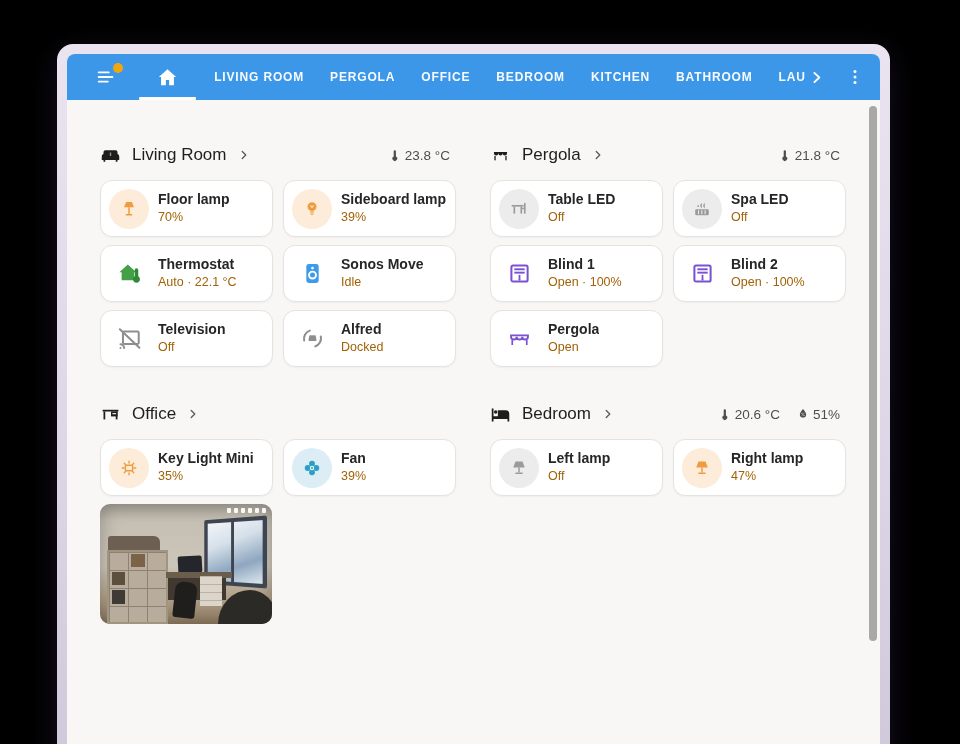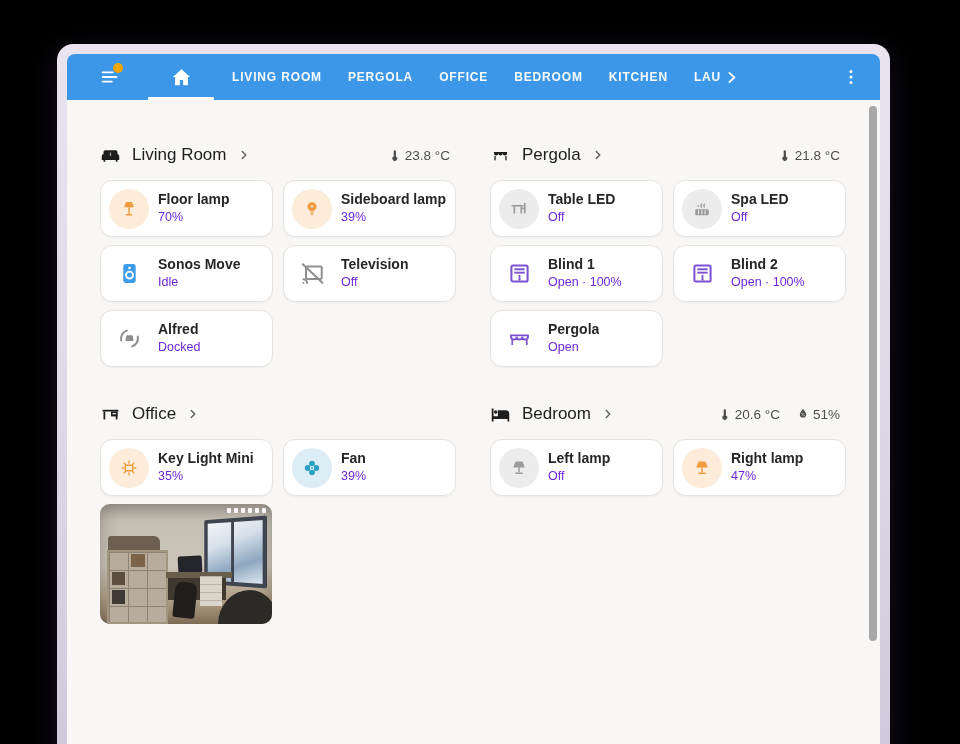--- a/index.html
+++ b/index.html
@@ -31,21 +31,21 @@
   .spacer{flex:1;}
   .sensors{display:flex;align-items:center;gap:16px;padding-right:6px;}
   .sensor{display:flex;align-items:flex-start;gap:3px;font-size:13.5px;color:#4e4e4e;}
   .cards{display:grid;grid-template-columns:173px 173px;gap:8px 10px;}
   .card{height:57px;box-sizing:border-box;background:#fff;border:1px solid #e5e3e0;border-radius:12px;
         display:flex;align-items:center;padding:0 6px 0 8px;gap:9px;box-shadow:0 1px 2px rgba(0,0,0,.04);cursor:pointer;}
   .chip{width:40px;height:40px;border-radius:50%;display:flex;align-items:center;justify-content:center;flex:none;}
   .chip.orange{background:#fcecd9;} .chip.gray{background:#ececec;} .chip.blue{background:#dcedf6;} .chip.none{background:transparent;}
   .cardtext{display:flex;flex-direction:column;gap:1px;min-width:0;}
   .cname{font-size:14px;font-weight:700;color:#262626;line-height:1.25;white-space:nowrap;overflow:hidden;}
-  .cstate{font-size:12.5px;color:#6d28d9;line-height:1.25;white-space:nowrap;}
+  .cstate{font-size:12.5px;color:#a16207;line-height:1.25;white-space:nowrap;}
   
   .cam{position:relative;width:172px;height:120px;margin-top:8px;border-radius:10px;overflow:hidden;cursor:pointer;
        background:linear-gradient(180deg,#aaa59b 0%,#c6c0b4 14%,#ccc5b9 52%,#b3a38b 76%,#8f7b62 100%);
        box-shadow:inset 0 0 20px rgba(0,0,0,.28);}
   .cam-window{position:absolute;right:6px;top:14px;width:57px;height:60px;border:4px solid #3e4450;border-radius:2px;
        background:linear-gradient(160deg,#f2f5f9 0%,#d6e0ea 35%,#8ea7bf 70%,#dde6ee 100%);
        transform:perspective(130px) rotateY(-16deg);}
   .cam-window .mullion{position:absolute;left:46%;top:0;bottom:0;width:3px;background:#3e4450;}
   .cam-shelf{position:absolute;left:7px;top:46px;width:57px;height:70px;background:#b8ac9d;border:2px solid #a0957f;
        background-image:
@@ -103,20 +103,23 @@
         <div class="tab">
             <span>OFFICE</span>
           </div>
         <div class="tab">
             <span>BEDROOM</span>
           </div>
         <div class="tab">
             <span>KITCHEN</span>
           </div>
         <div class="tab">
+            <span>BATHROOM</span>
+          </div>
+        <div class="tab">
           <span>LAU</span>
           <span class="ovf-chevron">
             <svg width="17" height="17" viewBox="0 0 24 24">
                 <path d="M9 5.5l7 6.5-7 6.5" fill="none" stroke="#fff" stroke-width="2.6" stroke-linecap="round" stroke-linejoin="round"></path>
               </svg>
           </span>
         </div>
 
         <div class="dots-btn">
           <svg width="20" height="20" viewBox="0 0 24 24">
@@ -177,20 +180,32 @@
                         <circle cx="12" cy="9.4" r="4.9"></circle>
                         <rect x="9.8" y="14.6" width="4.4" height="1.5" rx=".75"></rect>
                         <rect x="10.4" y="16.8" width="3.2" height="1.4" rx=".7"></rect>
                       </g>
                       <path d="M10.4 8.2l1.6 2 1.6-2" fill="none" stroke="#fcecd9" stroke-width="1.1"></path>
                     </svg>
                 </span>
                 <span class="cardtext">
                     <span class="cname">Sideboard lamp</span>
                     <span class="cstate">39%</span>
+                  </span>
+              </div>
+              <div class="card">
+                <span class="chip none">
+                  <svg width="27" height="27" viewBox="0 0 24 24">
+                      <path fill="#43a047" d="M10.5 4 3 10.8h2V18h11v-7.2h2z"></path>
+                      <path fill="#2f8a35" d="M16.6 14.5V9a1.6 1.6 0 0 1 3.2 0v5.5a3.1 3.1 0 1 1-3.2 0z"></path>
+                    </svg>
+                </span>
+                <span class="cardtext">
+                    <span class="cname">Thermostat</span>
+                    <span class="cstate">Auto · 22.1 °C</span>
                   </span>
               </div>
               <div class="card">
                 <span class="chip none">
                   <svg width="27" height="27" viewBox="0 0 24 24">
                       <rect x="6.5" y="3.5" width="11" height="17" rx="2.2" fill="#3d9be9"></rect>
                       <circle cx="12" cy="13.4" r="3.1" fill="none" stroke="#fff" stroke-width="1.7"></circle>
                       <circle cx="12" cy="7.2" r="1.2" fill="#fff"></circle>
                     </svg>
                 </span>

